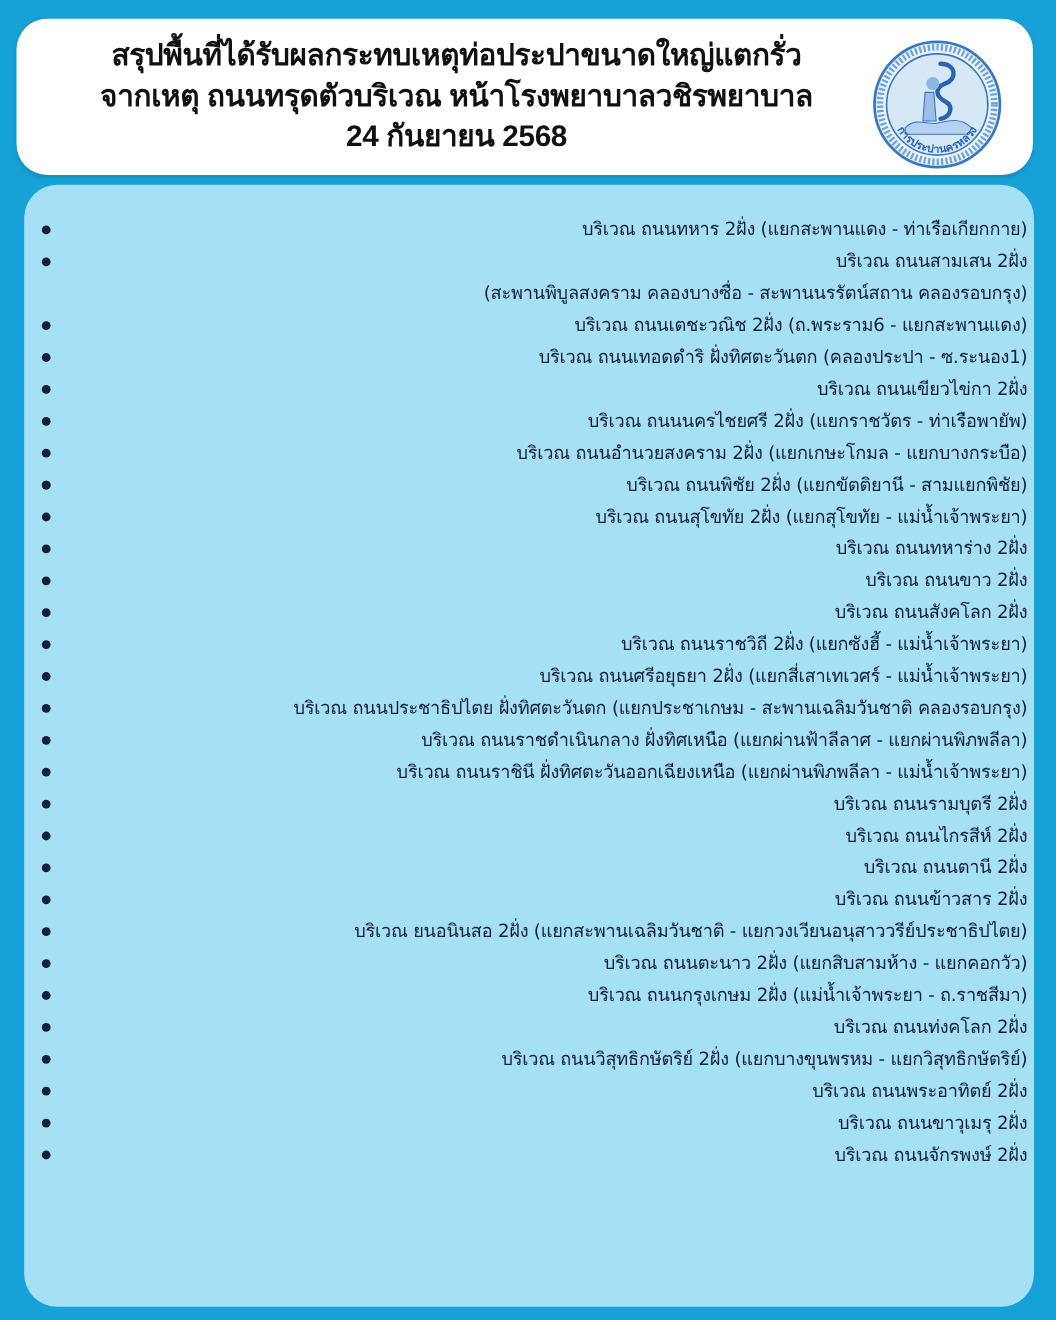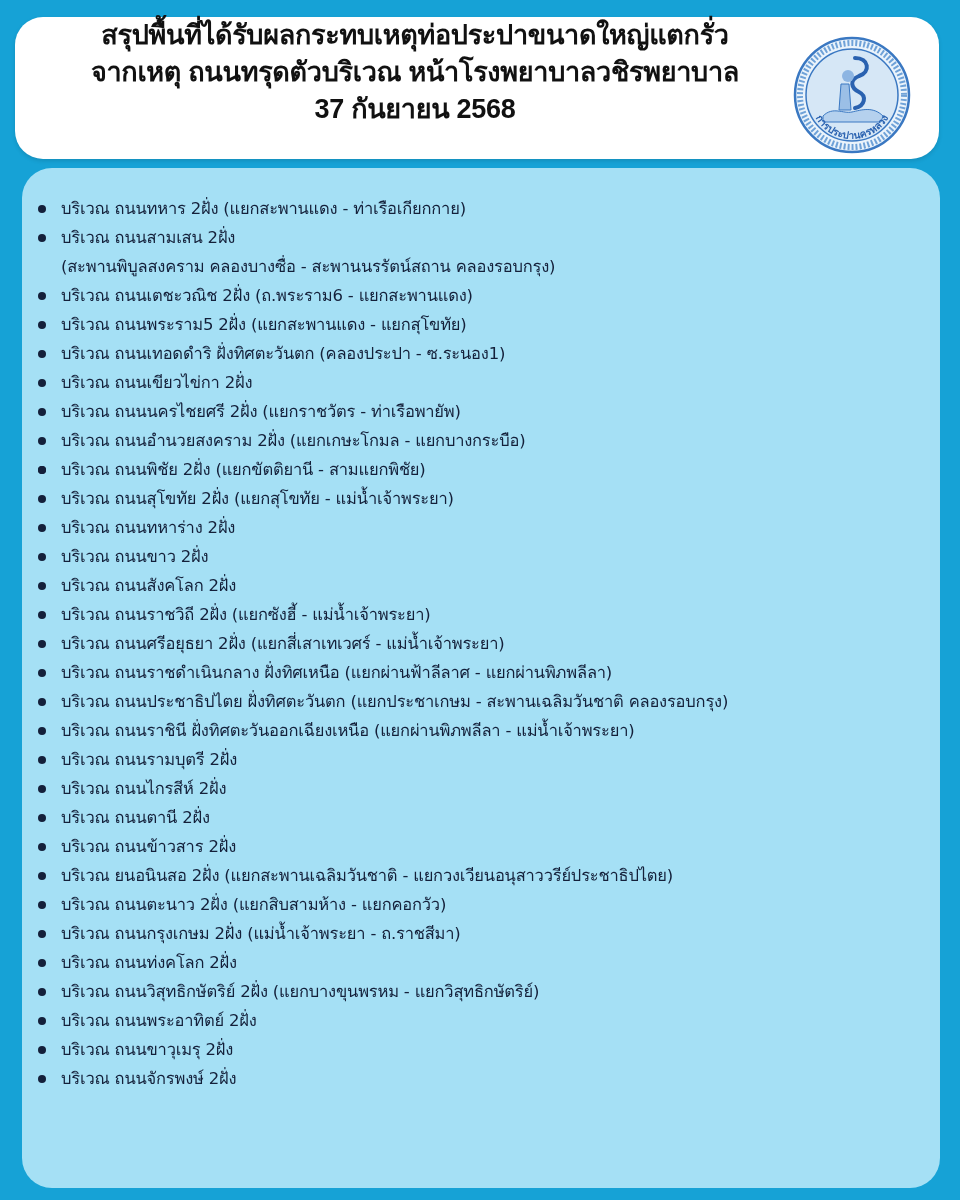--- a/index.html
+++ b/index.html
@@ -8,56 +8,56 @@
       background: #16a2d6;
       position: relative;
       font-family: "DejaVu Sans", sans-serif;
     }
     .header-card {
       position: absolute; left: 15px; top: 17px; width: 924px; height: 142px;
       background: #ffffff; border-radius: 28px;
       box-shadow: 0 2px 4px rgba(0,0,0,0.12);
     }
     .header-title {
-      position: absolute; left: 30px; top: 0; width: 740px;
+      position: absolute; left: 30px; top: 15px; width: 740px;
       text-align: center; color: #111;
       font-family: "Liberation Sans", sans-serif; font-weight: bold;
       font-size: 27px; line-height: 37px; letter-spacing: -0.3px;
     }
     .header-title div { white-space: nowrap; }
     .logo {
       position: absolute; left: 778px; top: 19px; width: 118px; height: 118px;
     }
     .content-card {
       position: absolute; left: 22px; top: 168px; width: 918px; height: 1020px;
       background: #a5e0f5; border-radius: 30px;
     }
     ul.area-list {
       list-style: none; margin: 0; padding: 0;
       position: absolute; left: 12px; top: 26px; right: 6px;
       color: #14203a; font-family: "DejaVu Sans", sans-serif;
-      font-size: 16.5px; letter-spacing: -0.2px;
+      font-size: 16.5px; letter-spacing: -0.2px; text-align: right;
     }
     ul.area-list li {
       position: relative; padding-left: 27px; line-height: 29px; white-space: nowrap;
     }
     ul.area-list li .bullet {
       position: absolute; left: 4px; top: 11px; width: 8px; height: 8px;
       border-radius: 50%; background: #14203a;
     }
     ul.area-list li .cont { display: block; }
   </style>
 </head>
 <body>
 
 <div class="header-card">
   <div class="header-title">
     <div>สรุปพื้นที่ได้รับผลกระทบเหตุท่อประปาขนาดใหญ่แตกรั่ว</div>
     <div>จากเหตุ ถนนทรุดตัวบริเวณ หน้าโรงพยาบาลวชิรพยาบาล</div>
-    <div>37 กันยายน 2568</div>
+    <div>24 กันยายน 2568</div>
   </div>
   <div class="logo">
     <svg width="118" height="118" viewBox="0 0 118 118">
       <defs>
         <path id="arcText" d="M 18 70 A 42 42 0 0 0 100 70"></path>
       </defs>
       <circle cx="59" cy="59" r="57" fill="#eaf3fb" stroke="#3a78c2" stroke-width="2.5"></circle>
       <circle cx="59" cy="59" r="52" fill="none" stroke="#6fa2d8" stroke-width="6" stroke-dasharray="2 2"></circle>
       <circle cx="59" cy="59" r="46" fill="#d6e7f6" stroke="#3a78c2" stroke-width="1.5"></circle>
 
@@ -70,35 +70,34 @@
       </text>
     </svg>
   </div>
 </div>
 
 <div class="content-card">
   <ul class="area-list">
     <li><span class="bullet"></span><span>บริเวณ ถนนทหาร 2ฝั่ง (แยกสะพานแดง - ท่าเรือเกียกกาย)</span></li>
     <li><span class="bullet"></span><span>บริเวณ ถนนสามเสน 2ฝั่ง</span><span class="cont">(สะพานพิบูลสงคราม คลองบางซื่อ - สะพานนรรัตน์สถาน คลองรอบกรุง)</span></li>
     <li><span class="bullet"></span><span>บริเวณ ถนนเตชะวณิช 2ฝั่ง (ถ.พระราม6 - แยกสะพานแดง)</span></li>
-    <li><span class="bullet"></span><span>บริเวณ ถนนพระราม5 2ฝั่ง (แยกสะพานแดง - แยกสุโขทัย)</span></li>
     <li><span class="bullet"></span><span>บริเวณ ถนนเทอดดำริ ฝั่งทิศตะวันตก (คลองประปา - ซ.ระนอง1)</span></li>
     <li><span class="bullet"></span><span>บริเวณ ถนนเขียวไข่กา 2ฝั่ง</span></li>
     <li><span class="bullet"></span><span>บริเวณ ถนนนครไชยศรี 2ฝั่ง (แยกราชวัตร - ท่าเรือพายัพ)</span></li>
     <li><span class="bullet"></span><span>บริเวณ ถนนอำนวยสงคราม 2ฝั่ง (แยกเกษะโกมล - แยกบางกระบือ)</span></li>
     <li><span class="bullet"></span></li>
     <li><span class="bullet"></span><span>บริเวณ ถนนพิชัย 2ฝั่ง (แยกขัตติยานี - สามแยกพิชัย)</span></li>
     <li><span class="bullet"></span><span>บริเวณ ถนนสุโขทัย 2ฝั่ง (แยกสุโขทัย - แม่น้ำเจ้าพระยา)</span></li>
     <li><span class="bullet"></span><span>บริเวณ ถนนทหาร่าง 2ฝั่ง</span></li>
     <li><span class="bullet"></span><span>บริเวณ ถนนขาว 2ฝั่ง</span></li>
     <li><span class="bullet"></span><span>บริเวณ ถนนสังคโลก 2ฝั่ง</span></li>
     <li><span class="bullet"></span><span>บริเวณ ถนนราชวิถี 2ฝั่ง (แยกซังฮี้ - แม่น้ำเจ้าพระยา)</span></li>
     <li><span class="bullet"></span><span>บริเวณ ถนนศรีอยุธยา 2ฝั่ง (แยกสี่เสาเทเวศร์ - แม่น้ำเจ้าพระยา)</span></li>
+    <li><span class="bullet"></span><span>บริเวณ ถนนประชาธิปไตย ฝั่งทิศตะวันตก (แยกประชาเกษม - สะพานเฉลิมวันชาติ คลองรอบกรุง)</span></li>
     <li><span class="bullet"></span><span>บริเวณ ถนนราชดำเนินกลาง ฝั่งทิศเหนือ (แยกผ่านฟ้าลีลาศ - แยกผ่านพิภพลีลา)</span></li>
-    <li><span class="bullet"></span><span>บริเวณ ถนนประชาธิปไตย ฝั่งทิศตะวันตก (แยกประชาเกษม - สะพานเฉลิมวันชาติ คลองรอบกรุง)</span></li>
     <li><span class="bullet"></span><span>บริเวณ ถนนราชินี ฝั่งทิศตะวันออกเฉียงเหนือ (แยกผ่านพิภพลีลา - แม่น้ำเจ้าพระยา)</span></li>
     <li><span class="bullet"></span><span>บริเวณ ถนนรามบุตรี 2ฝั่ง</span></li>
     <li><span class="bullet"></span><span>บริเวณ ถนนไกรสีห์ 2ฝั่ง</span></li>
     <li><span class="bullet"></span><span>บริเวณ ถนนตานี 2ฝั่ง</span></li>
     <li><span class="bullet"></span><span>บริเวณ ถนนข้าวสาร 2ฝั่ง</span></li>
     <li><span class="bullet"></span><span>บริเวณ ยนอนินสอ 2ฝั่ง (แยกสะพานเฉลิมวันชาติ - แยกวงเวียนอนุสาววรีย์ประชาธิปไตย)</span></li>
     <li><span class="bullet"></span><span>บริเวณ ถนนตะนาว 2ฝั่ง (แยกสิบสามห้าง - แยกคอกวัว)</span></li>
     <li><span class="bullet"></span><span>บริเวณ ถนนกรุงเกษม 2ฝั่ง (แม่น้ำเจ้าพระยา - ถ.ราชสีมา)</span></li>
     <li><span class="bullet"></span><span>บริเวณ ถนนท่งคโลก 2ฝั่ง</span></li>
     <li><span class="bullet"></span><span>บริเวณ ถนนวิสุทธิกษัตริย์ 2ฝั่ง (แยกบางขุนพรหม - แยกวิสุทธิกษัตริย์)</span></li>

